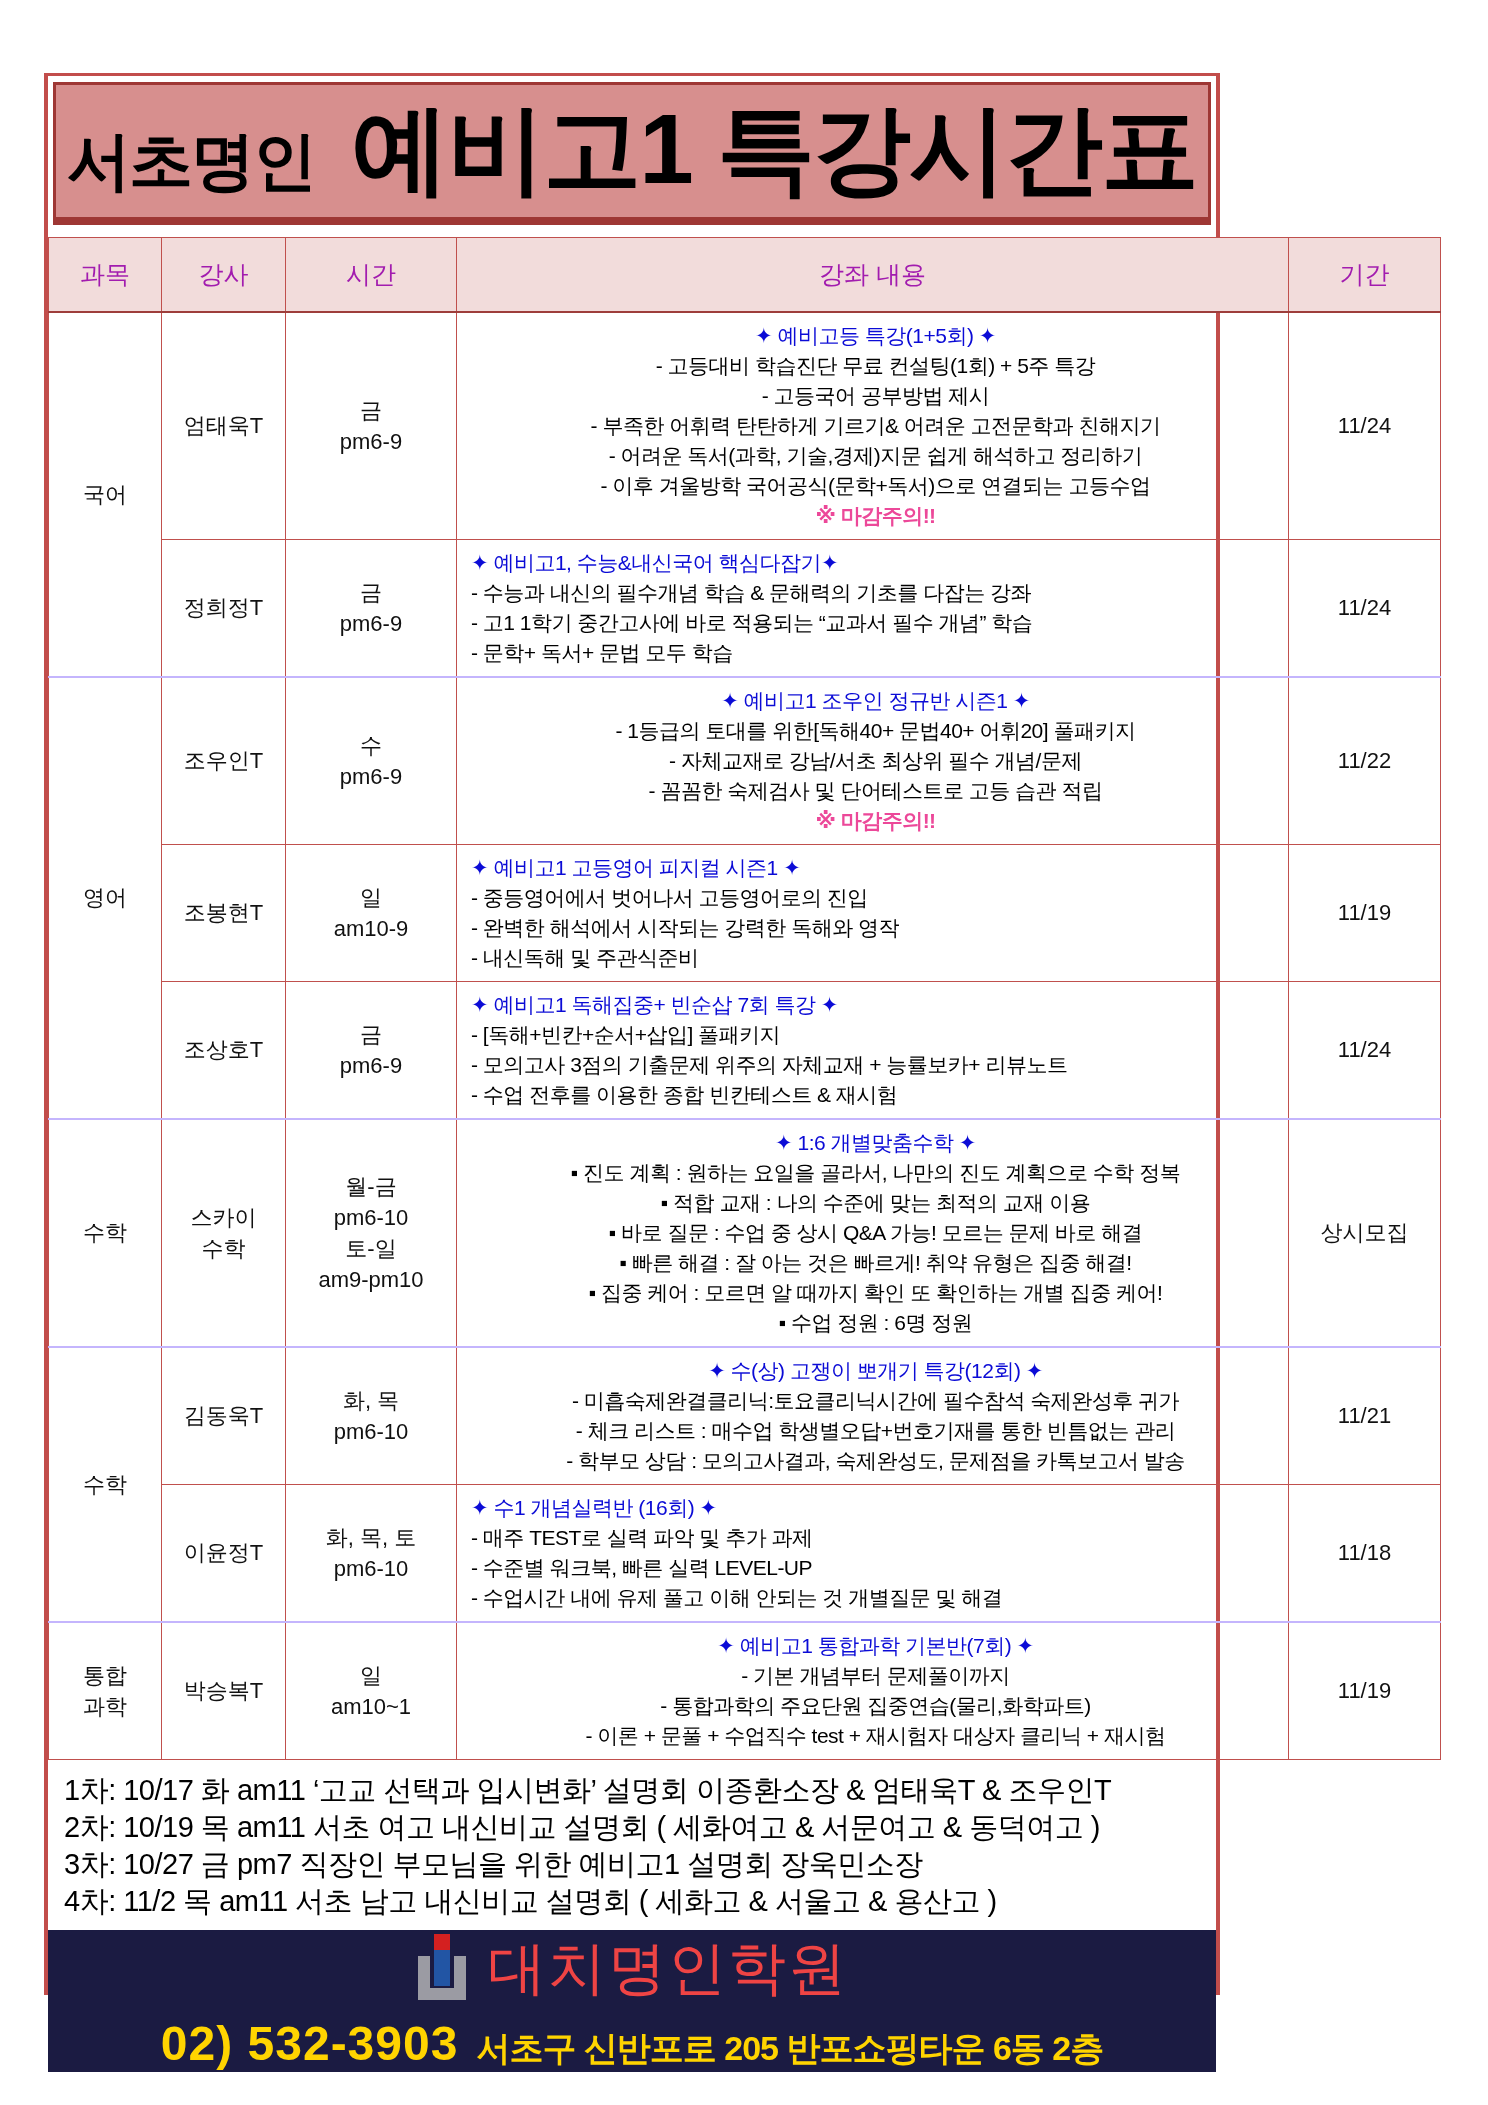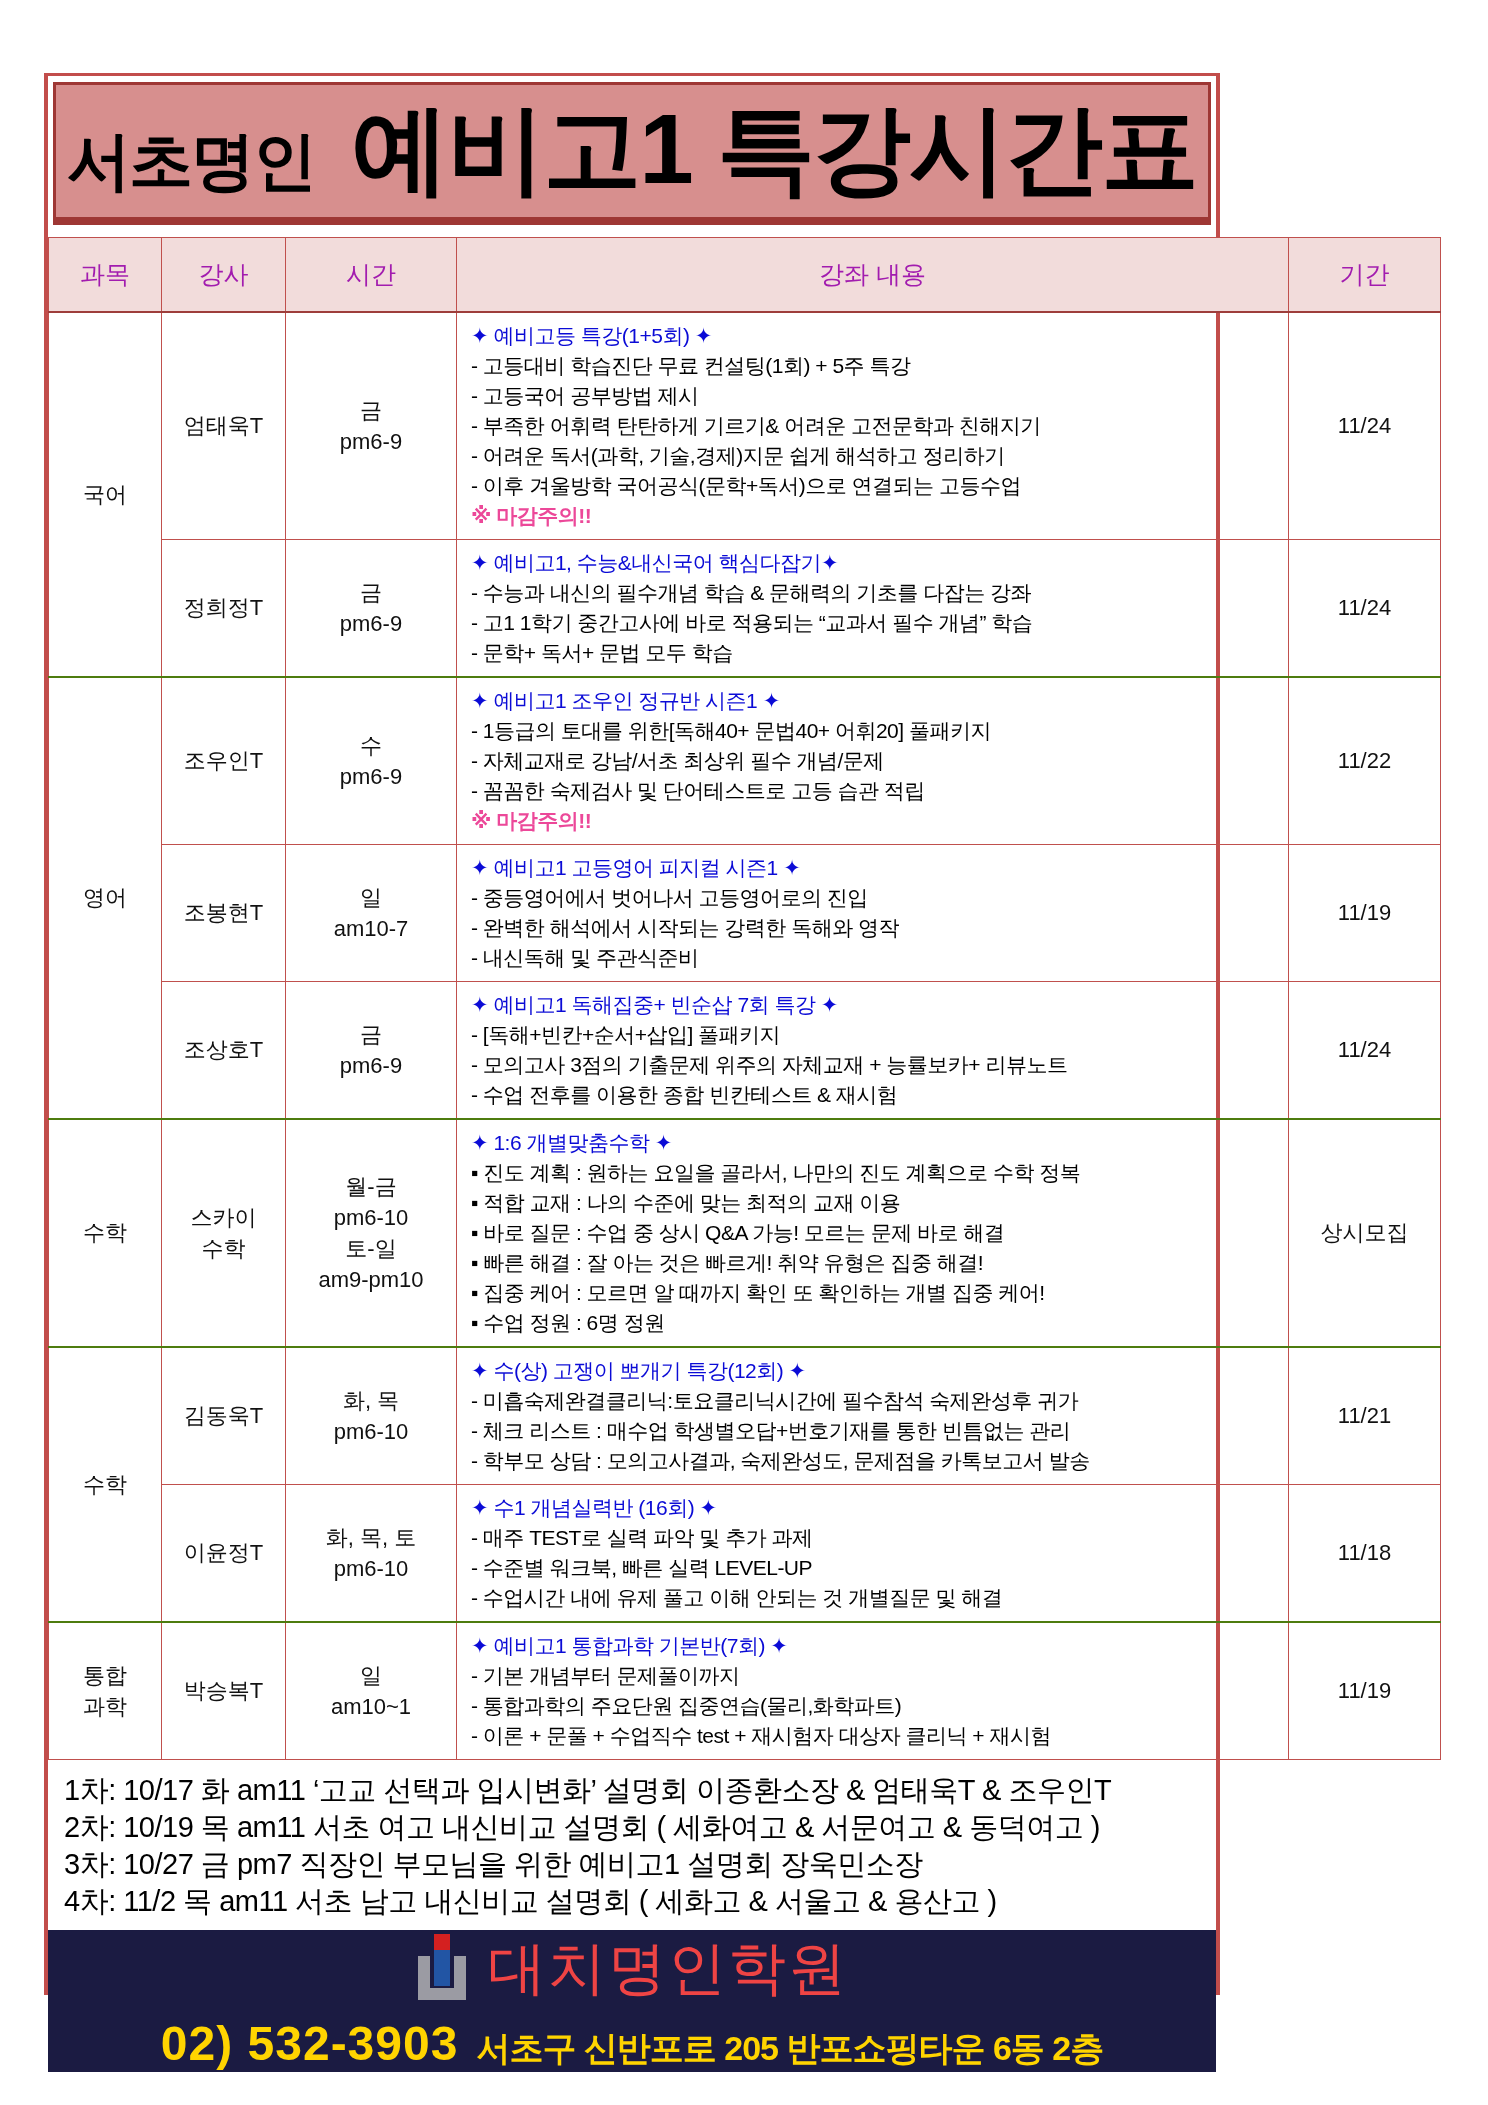--- a/index.html
+++ b/index.html
@@ -22,21 +22,21 @@
   .big-title { font-size:98px; font-weight:900; color:#000; margin-left:34px; }
   .banner-rule { height:2px; background:#cf8886; margin:4px 0 0 0; }
   
   table.tt { border-collapse:collapse; width:1392px; margin-top:8px; table-layout:fixed; }
   .tt th, .tt td { border:1px solid #c0504d; }
   .tt thead th {
     background:#f2dcdb; height:74px; font-size:25px; font-weight:400; color:#a21caf;
     text-align:center; vertical-align:middle;
   }
   .tt thead th { border-bottom:2px solid #9e3d3b; }
-  tr.grp td { border-top:2px solid #4d7c0f; }
+  tr.grp td { border-top:2px solid #c4b5fd;text-align:center; }
   .c-sub, .c-tea, .c-time, .c-per {
     text-align:center; vertical-align:middle; font-size:22px; color:#111; line-height:31px;
   }
   .c-con { vertical-align:middle; padding:8px 8px 8px 14px; }
   .ln { font-size:21px; line-height:30px; color:#000; white-space:nowrap; letter-spacing:-0.5px; }
   .ln-t { color:#0b0bd6; }
   .ln-w { color:#ec4899;font-weight:bold; }
   
   .notice { padding:12px 16px 10px 16px; }
   .notice-title { text-align:center; font-size:30px; line-height:42px; color:#000; }
@@ -144,21 +144,21 @@
             <div class="ln">- 꼼꼼한 숙제검사 및 단어테스트로 고등 습관 적립</div>
             <div class="ln ln-w">※ 마감주의!!</div>
           </td>
           <td class="c-per">11/22</td>
         </tr>
 
         <tr style="height:122px">
           <td class="c-tea">조봉현T</td>
           <td class="c-time">
             <div>일</div>
-            <div>am10-7</div>
+            <div>am10-9</div>
           </td>
           <td class="c-con">
             <div class="ln ln-t">✦ 예비고1 고등영어 피지컬 시즌1 ✦</div>
             <div class="ln">- 중등영어에서 벗어나서 고등영어로의 진입</div>
             <div class="ln">- 완벽한 해석에서 시작되는 강력한 독해와 영작</div>
             <div class="ln">- 내신독해 및 주관식준비</div>
           </td>
           <td class="c-per">11/19</td>
         </tr>
 

